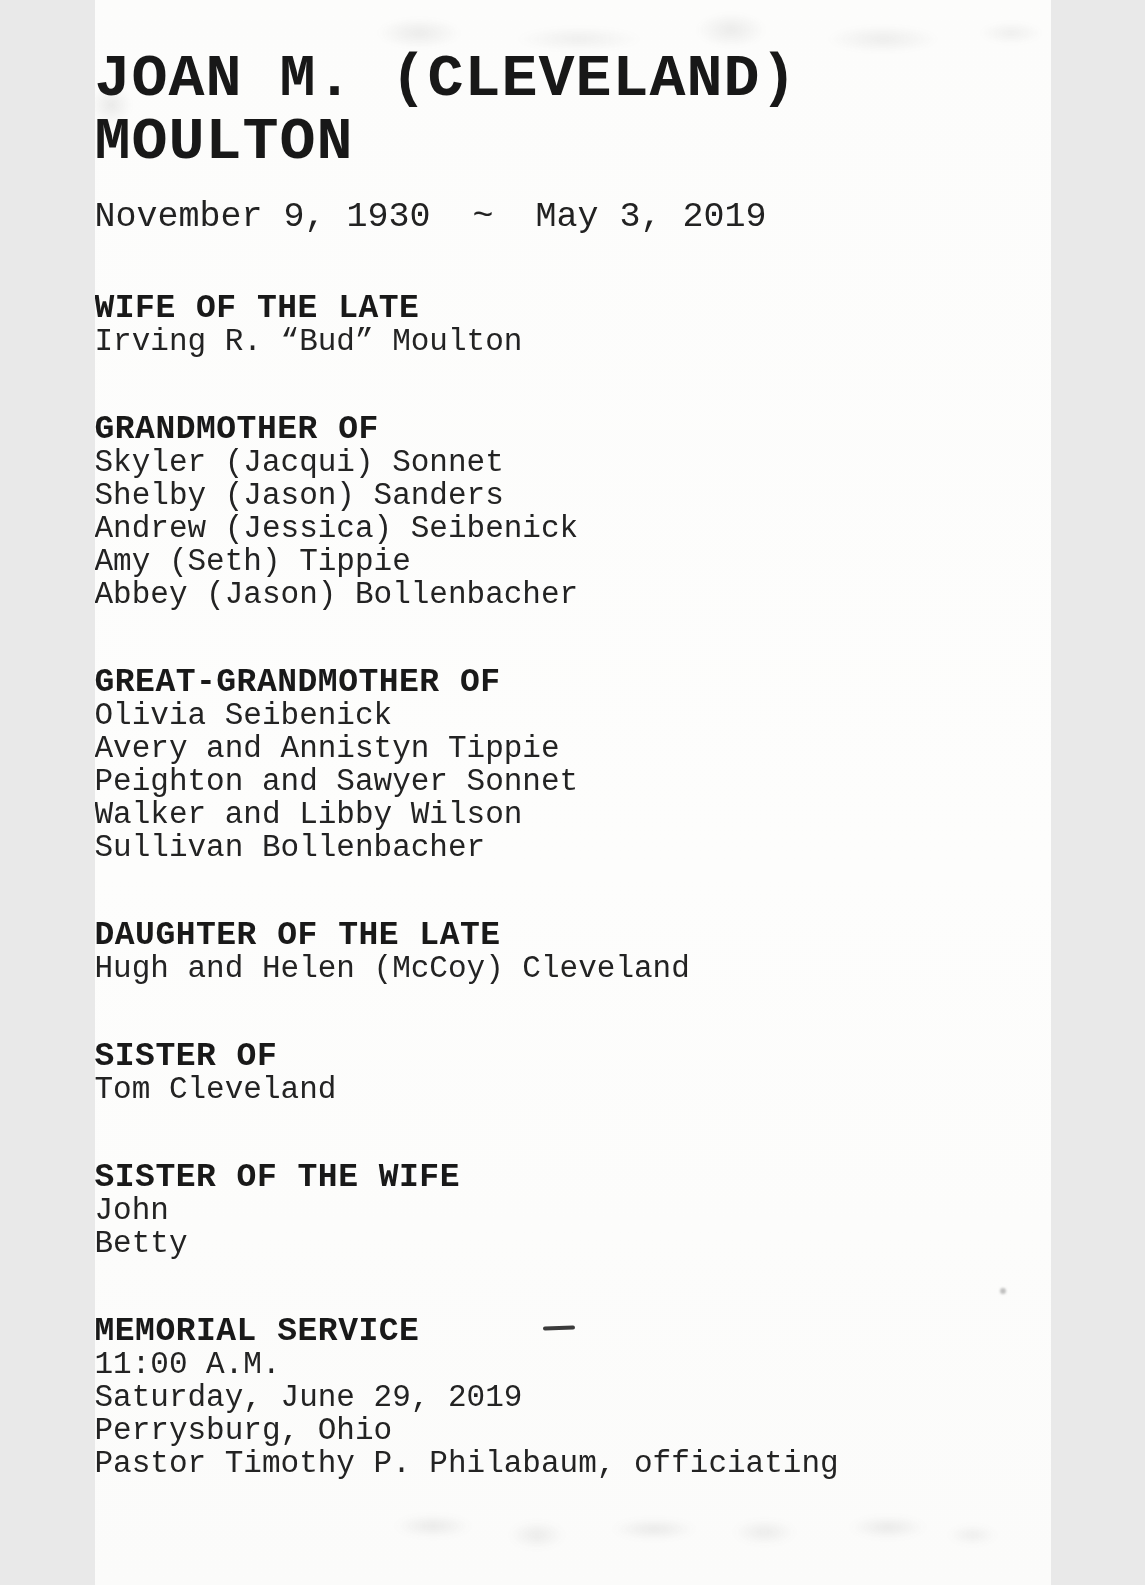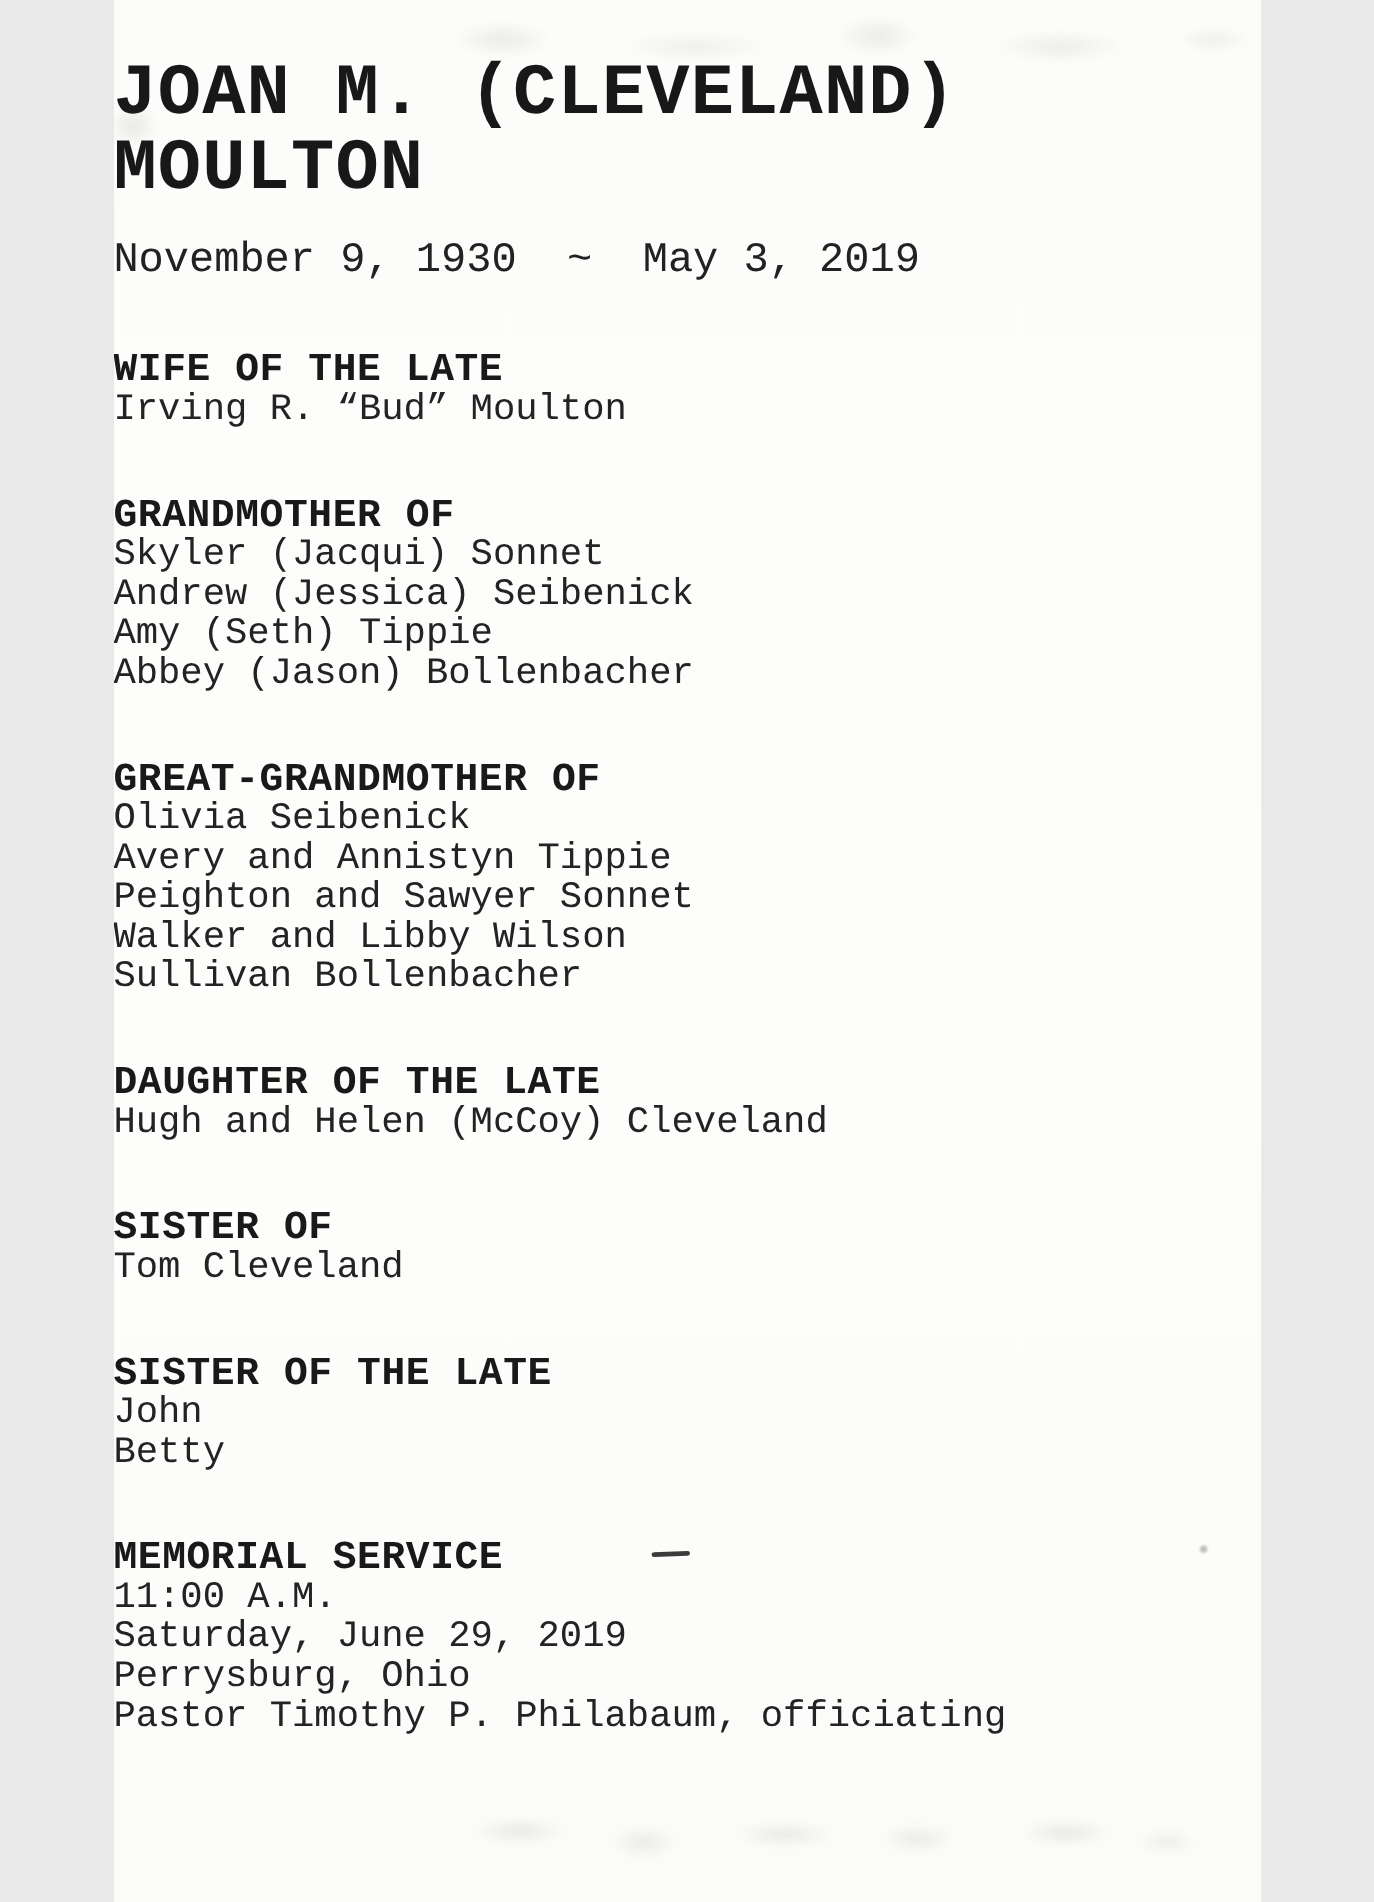--- a/index.html
+++ b/index.html
@@ -80,20 +80,21 @@
 
   <div class="section">
     <div class="heading">WIFE OF THE LATE</div>
     <div class="line">Irving R. “Bud” Moulton</div>
   </div>
 
 
   <div class="section">
     <div class="heading">GRANDMOTHER OF</div>
     <div class="line">Skyler (Jacqui) Sonnet</div>
+    <div class="line">Shelby (Jason) Sanders</div>
     <div class="line">Andrew (Jessica) Seibenick</div>
     <div class="line">Amy (Seth) Tippie</div>
     <div class="line">Abbey (Jason) Bollenbacher</div>
   </div>
 
   <div class="section">
     <div class="heading">GREAT-GRANDMOTHER OF</div>
     <div class="line">Olivia Seibenick</div>
     <div class="line">Avery and Annistyn Tippie</div>
     <div class="line">Peighton and Sawyer Sonnet</div>
@@ -105,21 +106,21 @@
     <div class="heading">DAUGHTER OF THE LATE</div>
     <div class="line">Hugh and Helen (McCoy) Cleveland</div>
   </div>
 
   <div class="section">
     <div class="heading">SISTER OF</div>
     <div class="line">Tom Cleveland</div>
   </div>
 
   <div class="section">
-    <div class="heading">SISTER OF THE LATE</div>
+    <div class="heading">SISTER OF THE WIFE</div>
     <div class="line">John</div>
     <div class="line">Betty</div>
   </div>
 
   <div class="section">
     <div class="heading">MEMORIAL SERVICE</div>
     <div class="heading-overlay" style="position:relative; height:0;">
       <div class="artifact strike-memorial" style="top:-22px;"></div>
     </div>
     <div class="line">11:00 A.M.</div>

